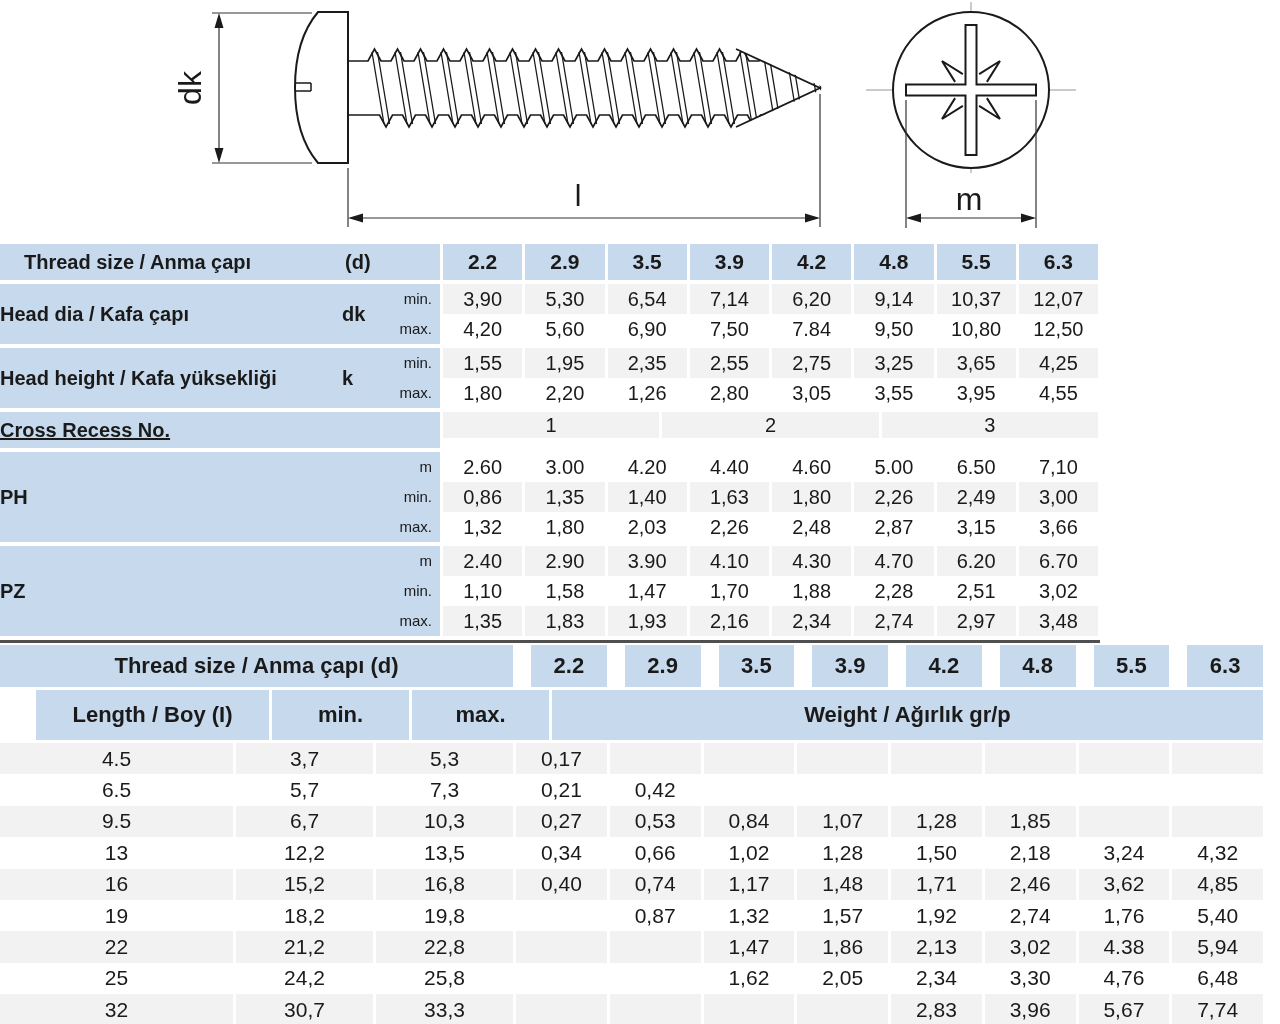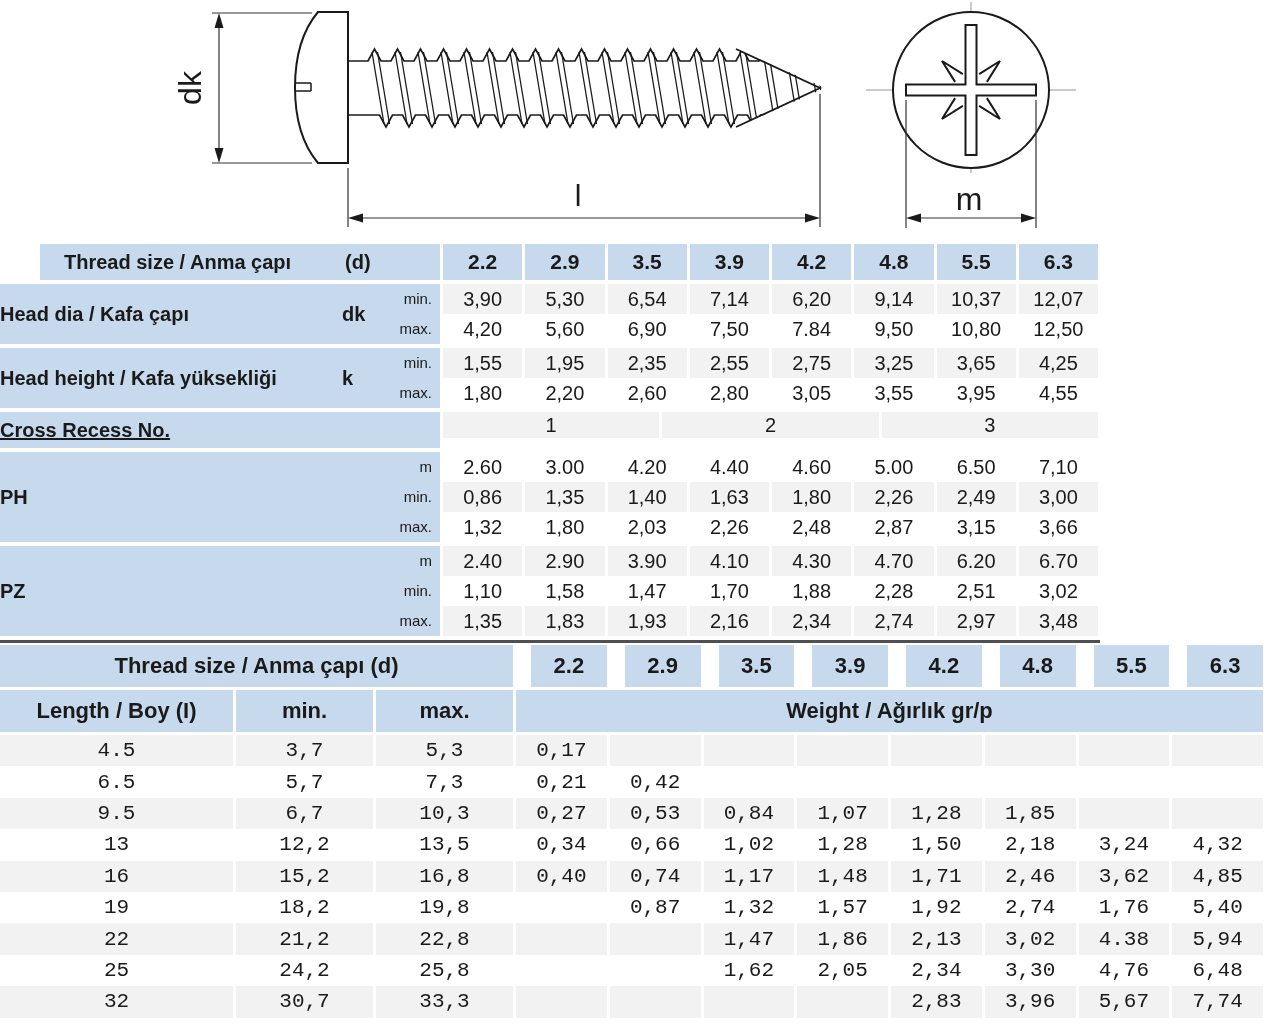--- a/index.html
+++ b/index.html
@@ -3,21 +3,21 @@
 <meta charset="utf-8">
 <style>
   html,body{margin:0;padding:0;background:#fff;width:1280px;height:1024px;overflow:hidden;
     font-family:"Liberation Sans",sans-serif;color:#1a1a1a;}
   .drawing{position:relative;width:1280px;height:244px;}
   
   .t1{width:1098px;margin-top:0;}
   .t1-header{display:grid;grid-template-columns:440px repeat(8,1fr);gap:3px;height:36px;margin-bottom:4px;}
   .t1-header>span{background:var(--blue);display:flex;align-items:center;justify-content:center;
     font-weight:bold;font-size:21px;}
-  .t1-header .t1-hlabel{justify-content:flex-start;margin-left:40px;}
+  .t1-header .t1-hlabel{justify-content:flex-start;}
   .t1-hlabel{display:flex;align-items:center;background:var(--blue);}
   .t1-hlabel .main{padding-left:24px;flex:1;font-weight:bold;font-size:20px;}
   .t1-hlabel .sym{flex:0 0 95px;font-weight:bold;font-size:20px;}
   .t1-group{display:flex;gap:3px;margin-bottom:4px;width:1098px;}
   .t1-label{width:440px;background:var(--blue);display:flex;align-items:center;}
   .t1-label .main{flex:1;font-weight:bold;font-size:20px;line-height:22px;}
   .t1-label .sym{flex:0 0 40px;font-weight:bold;font-size:20px;}
   .t1-label .subs{width:58px;display:flex;flex-direction:column;align-self:stretch;justify-content:center;}
   .t1-label .subs span{height:30px;line-height:30px;text-align:right;padding-right:8px;font-size:15px;}
   .t1-rows{flex:1;display:flex;flex-direction:column;}
@@ -26,25 +26,25 @@
   .t1-row>span{display:flex;align-items:center;justify-content:center;font-size:20px;background:var(--row);}
   .g{--row:#f2f2f3;} .w{--row:#ffffff;}
   .cross .t1-label{height:36px;text-decoration:underline;}
   
   .sep{width:1100px;height:3px;background:#4f4f4f;margin:1px 0 2px 0;}
   
   .t2{width:1263px;}
   .t2-h1{display:grid;grid-template-columns:513px repeat(8,1fr);gap:18px;height:42px;margin-bottom:3px;}
   .t2-h1>span{background:var(--blue);display:flex;align-items:center;justify-content:center;
     font-weight:bold;font-size:22px;}
-  .t2-h2{display:grid;grid-template-columns:233px 137px 137px repeat(8,1fr);gap:3px;height:42px;margin-bottom:3px;}
+  .t2-h2{display:grid;grid-template-columns:233px 137px 137px repeat(8,1fr);gap:3px;height:50px;margin-bottom:3px;padding-left:36px;}
   .t2-h2>span{background:var(--blue);display:flex;align-items:center;justify-content:center;
     font-weight:bold;font-size:22px;}
   .t2-h2 .wspan{grid-column:span 8;}
-  .t2-row{display:grid;grid-template-columns:233px 137px 137px repeat(8,1fr);gap:0 3px;height:31.4px;font-family:Liberation Mono, monospace;}
+  .t2-row{display:grid;grid-template-columns:233px 137px 137px repeat(8,1fr);gap:0 3px;height:31.4px;}
   .t2-row>span{display:flex;align-items:center;justify-content:center;font-size:21px;background:var(--row);}
   :root{--blue:#c7d9ec;}
   svg text{fill:#1a1a1a;}
 </style>
 </head>
 <body>
 
 <div class="drawing">
 <svg width="1280" height="244" viewBox="0 0 1280 244">
   <defs>
@@ -166,21 +166,21 @@
           <span>2,35</span>
           <span>2,55</span>
           <span>2,75</span>
           <span>3,25</span>
           <span>3,65</span>
           <span>4,25</span>
         </div>
       <div class="t1-row w">
           <span>1,80</span>
           <span>2,20</span>
-          <span>2,60</span>
+          <span>1,26</span>
           <span>2,80</span>
           <span>3,05</span>
           <span>3,55</span>
           <span>3,95</span>
           <span>4,55</span>
         </div>
     </div>
   </div>
 
   <div class="t1-group cross">

